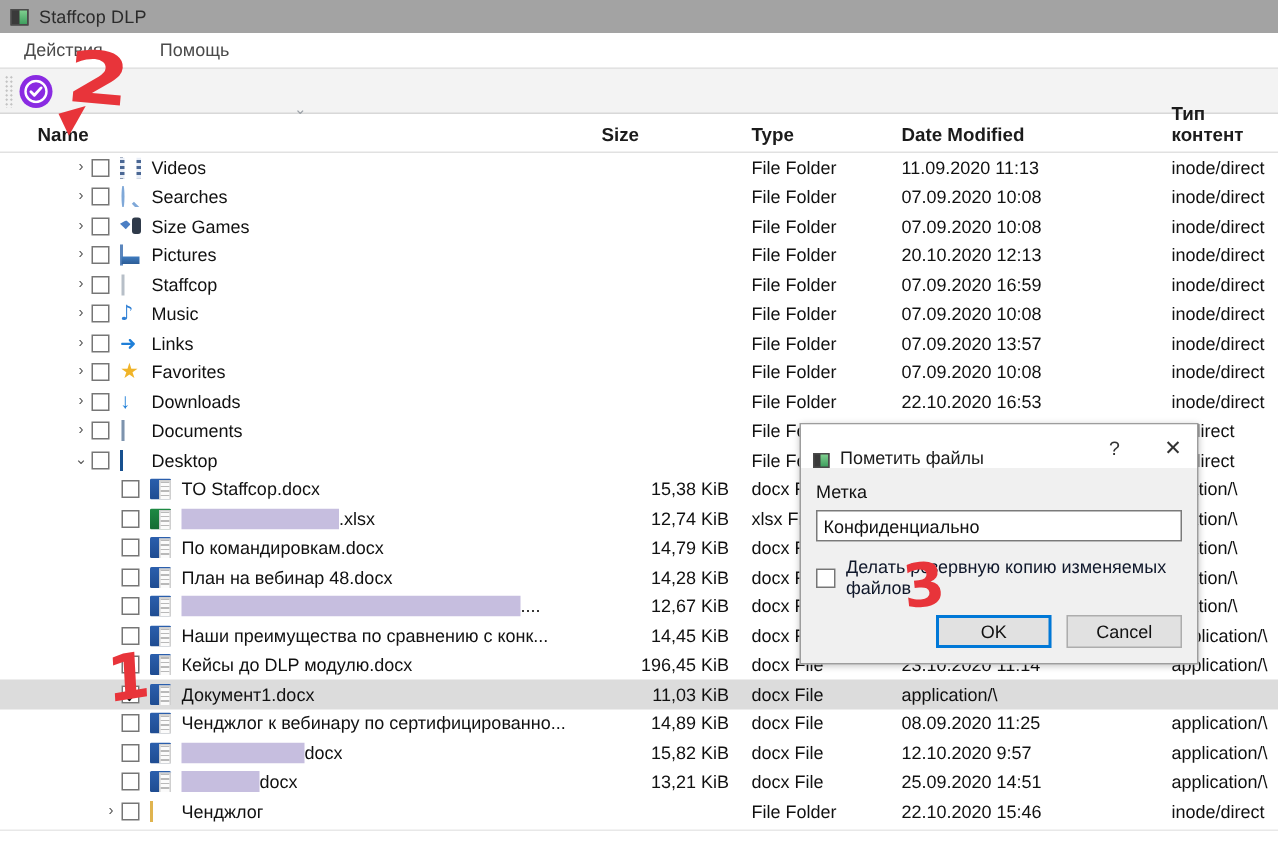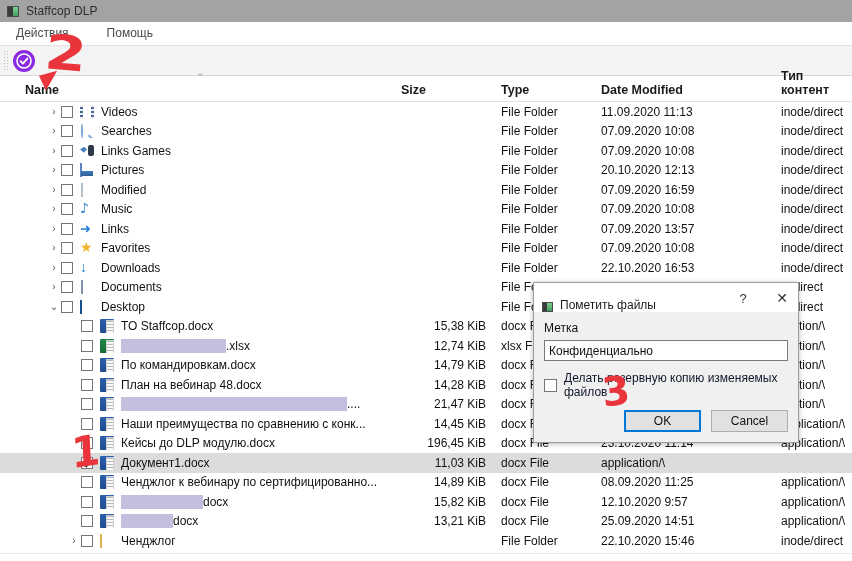--- a/index.html
+++ b/index.html
@@ -244,21 +244,21 @@
       <div class="c-type">File Folder</div>
       <div class="c-date">07.09.2020 10:08</div>
       <div class="c-ctype">inode/direct</div>
     </div>
     <div class="row">
       <div class="c-name">
         <span style="width:47px;flex:none"></span>
         <span class="twisty">›</span>
         <span class="cbox"></span>
         <span class="ficon"><span class="ic-games"></span></span>
-        <span class="flabel">Links Games</span>
+        <span class="flabel">Size Games</span>
       </div>
       <div class="c-size"></div>
       <div class="c-type">File Folder</div>
       <div class="c-date">07.09.2020 10:08</div>
       <div class="c-ctype">inode/direct</div>
     </div>
     <div class="row">
       <div class="c-name">
         <span style="width:47px;flex:none"></span>
         <span class="twisty">›</span>
@@ -270,21 +270,21 @@
       <div class="c-type">File Folder</div>
       <div class="c-date">20.10.2020 12:13</div>
       <div class="c-ctype">inode/direct</div>
     </div>
     <div class="row">
       <div class="c-name">
         <span style="width:47px;flex:none"></span>
         <span class="twisty">›</span>
         <span class="cbox"></span>
         <span class="ficon"><span class="ic-onedrive"></span></span>
-        <span class="flabel">Modified</span>
+        <span class="flabel">Staffcop</span>
       </div>
       <div class="c-size"></div>
       <div class="c-type">File Folder</div>
       <div class="c-date">07.09.2020 16:59</div>
       <div class="c-ctype">inode/direct</div>
     </div>
     <div class="row">
       <div class="c-name">
         <span style="width:47px;flex:none"></span>
         <span class="twisty">›</span>
@@ -427,21 +427,21 @@
       <div class="c-name">
         <span style="width:67px;flex:none"></span>
         <span class="twisty none">›</span>
         <span class="cbox"></span>
         <span class="ficon">
           <span class="ic-word"></span>
         </span>
         <span class="redact" style="width:226px"></span>
         <span class="flabel">....</span>
       </div>
-      <div class="c-size">21,47 KiB</div>
+      <div class="c-size">12,67 KiB</div>
       <div class="c-type">docx Fi</div>
       <div class="c-date"></div>
       <div class="c-ctype">lication/\</div>
     </div>
     <div class="row">
       <div class="c-name">
         <span style="width:67px;flex:none"></span>
         <span class="twisty none">›</span>
         <span class="cbox"></span>
         <span class="ficon">

